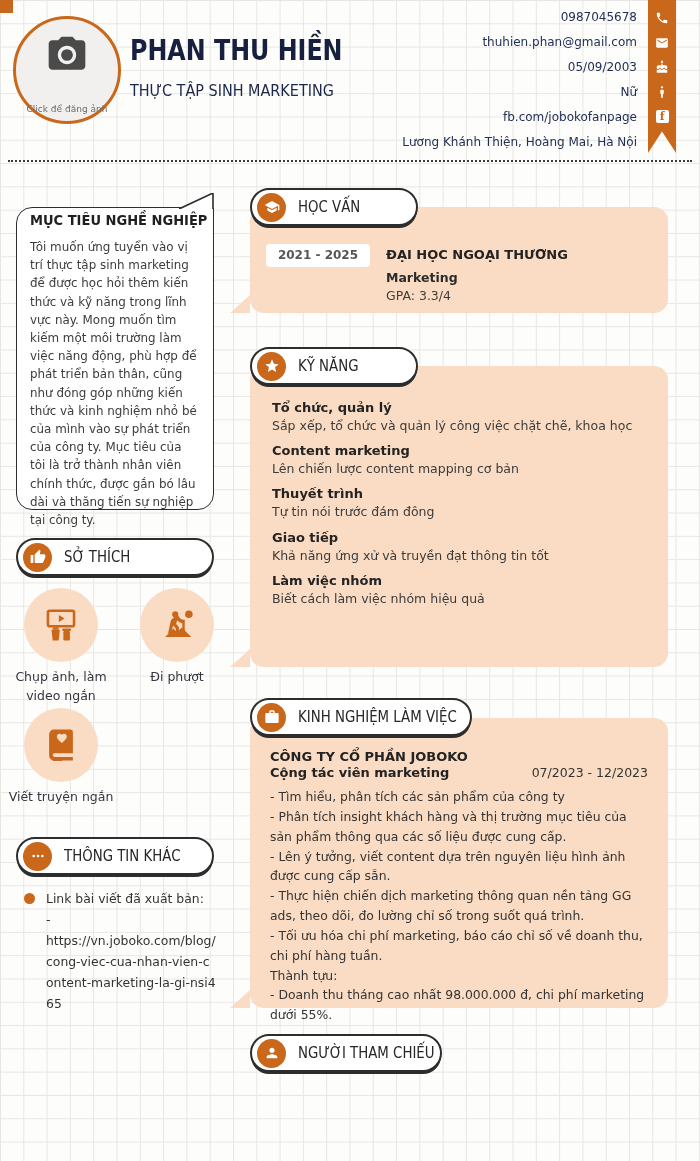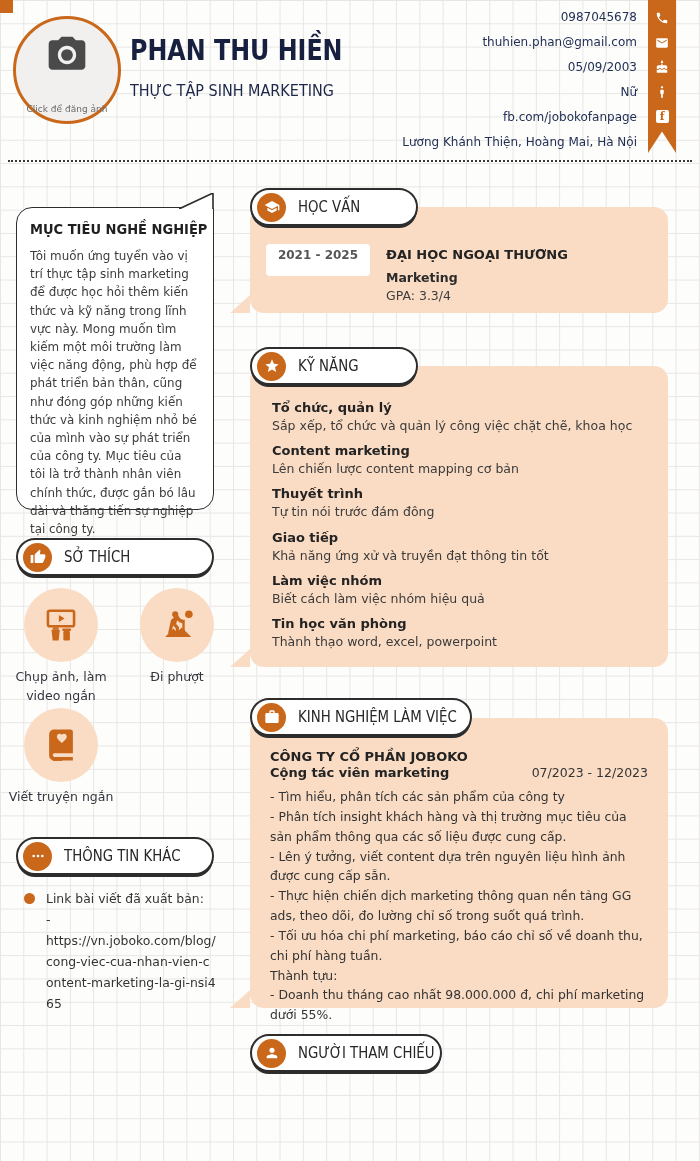--- a/index.html
+++ b/index.html
@@ -57,35 +57,35 @@
     display:flex; align-items:center; justify-content:center;
   }
   .pill .icon-circle svg { width:16px; height:16px; fill:#fff; }
   .pill .pill-label { margin-left:12px; font-size:15.5px; font-weight:500; color:#262626;
     white-space:nowrap; transform:scaleX(.86); transform-origin:left center; }
 
   
   .objective-box {
     position:absolute; left:16px; top:207px; width:198px; height:303px;
     background:#fff; border:1.5px solid #2d2d2d; border-radius:16px; border-top-right-radius:2px;
-    padding:13px 13px; z-index:2;
+    padding:4px 13px; z-index:2;
   }
   .objective-tail { position:absolute; top:-15px; right:-1.5px; width:36px; height:16px; }
   .objective-title { font-size:14.5px; font-weight:700; color:#1f1f1f; white-space:nowrap;
     transform:scaleX(.9); transform-origin:left center; }
   .objective-body { margin-top:10px; font-size:11.9px; line-height:1.53; color:#3c3c3c; }
 
   
   .peach-box { position:absolute; background:#fadcc4; border-radius:14px; z-index:1; }
   .peach-tail { position:absolute; left:-20px; bottom:0; width:20px; height:18px; background:#fadcc4;
     clip-path:polygon(100% 0, 100% 100%, 0 100%); }
 
   
   .edu-box { left:250px; top:207px; width:418px; height:106px; }
-  .edu-badge { position:absolute; left:16px; top:37px; width:104px; height:32px; background:#fff;
+  .edu-badge { position:absolute; left:16px; top:37px; width:104px; height:23px; background:#fff;
     border-radius:4px; text-align:center; line-height:23px; font-size:12px; font-weight:600; color:#565656; }
   .edu-school { position:absolute; left:136px; top:40px; font-size:13px; font-weight:700; color:#232323; }
   .edu-major { position:absolute; left:136px; top:63px; font-size:12.5px; font-weight:700; color:#2b2b2b; }
   .edu-gpa { position:absolute; left:136px; top:81px; font-size:12.5px; color:#3e3e3e; }
 
   
   .skills-box { left:250px; top:366px; width:418px; height:301px; padding:33px 22px 10px; }
   .skill { margin-bottom:8px; }
   .skill-name { font-size:13px; font-weight:700; color:#232323; line-height:1.38; }
   .skill-desc { font-size:12.5px; color:#3b3b3b; line-height:1.38; }
@@ -276,24 +276,20 @@
       <div class="skill-desc">Tự tin nói trước đám đông</div>
     </div>
     <div class="skill">
       <div class="skill-name">Giao tiếp</div>
       <div class="skill-desc">Khả năng ứng xử và truyền đạt thông tin tốt</div>
     </div>
     <div class="skill">
       <div class="skill-name">Làm việc nhóm</div>
       <div class="skill-desc">Biết cách làm việc nhóm hiệu quả</div>
     </div>
-    <div class="skill">
-      <div class="skill-name">Tin học văn phòng</div>
-      <div class="skill-desc">Thành thạo word, excel, powerpoint</div>
-    </div>
   </div>
   <div class="pill" style="left:250px; top:347px; width:168px;">
     <span class="icon-circle">
         <svg viewBox="0 0 24 24">
           <path d="M12 17.27 18.18 21l-1.64-7.03L22 9.24l-7.19-.61L12 2 9.19 8.63 2 9.24l5.46 4.73L5.82 21z"></path>
         </svg>
       </span>
     <span class="pill-label">KỸ NĂNG</span>
   </div>
 

